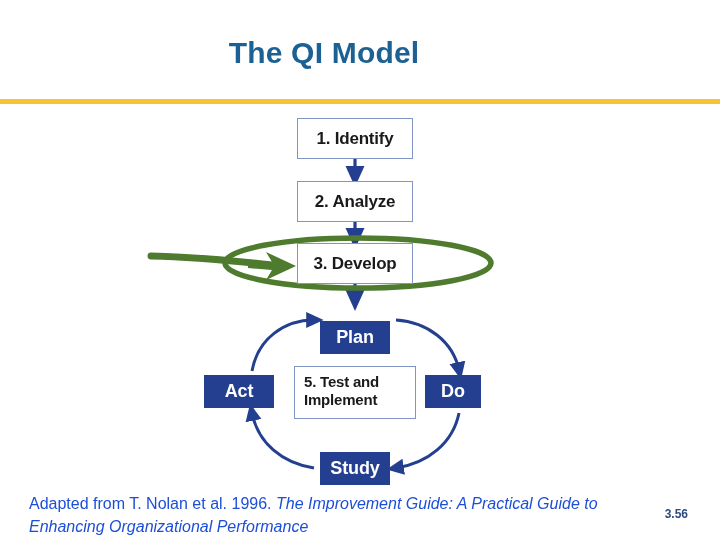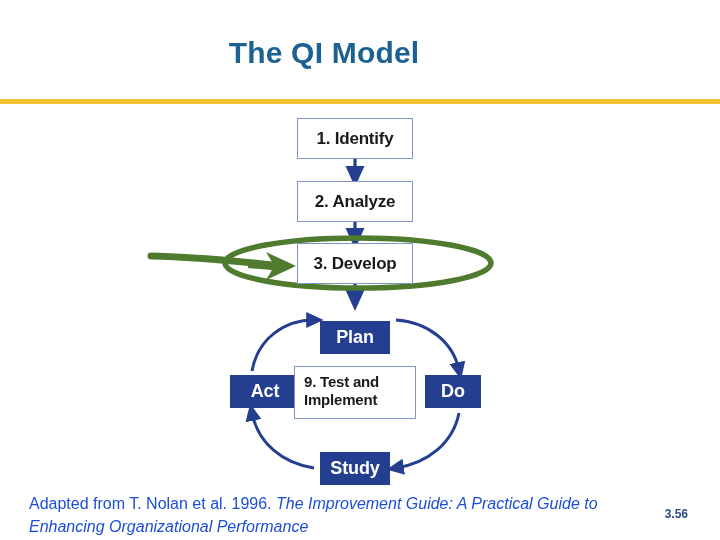--- a/index.html
+++ b/index.html
@@ -78,21 +78,21 @@
     letter-spacing: -0.1px;
   }
 
   #box-identify { left: 297px; top: 118px; width: 116px; height: 41px; }
   #box-analyze  { left: 297px; top: 181px; width: 116px; height: 41px; }
   #box-develop  { left: 297px; top: 243px; width: 116px; height: 41px; }
 
   #box-plan  { left: 320px; top: 305px; width: 70px;  height: 33px; margin-top: 16px; }
   #box-do    { left: 425px; top: 375px; width: 56px;  height: 33px; }
   #box-study { left: 320px; top: 452px; width: 70px;  height: 33px; }
-  #box-act   { left: 230px; top: 375px; width: 70px;  height: 33px; }
+  #box-act   { left: 204px; top: 375px; width: 70px;  height: 33px; }
 
   #box-test {
     left: 294px; top: 366px; width: 122px; height: 53px;
     display: block;
     padding: 6px 0 0 9px;
     font-size: 15px;
     line-height: 1.22;
     text-align: left;
   }
   #box-test .line { display: block; }
@@ -160,21 +160,21 @@
 
   <div class="pdsa-box" id="box-plan">Plan</div>
 
   <div class="pdsa-box" id="box-do">Do</div>
 
   <div class="pdsa-box" id="box-study">Study</div>
 
   <div class="pdsa-box" id="box-act">Act</div>
 
   <div class="step-box" id="box-test">
-    <span class="line">9. Test and</span>
+    <span class="line">5. Test and</span>
     <span class="line">Implement</span>
   </div>
 
 </div>
 
 <div id="citation">
   <span>Adapted from T. Nolan et al. 1996. </span><span class="work">The Improvement Guide: A Practical Guide to Enhancing Organizational Performance</span>
 </div>
 
 <div id="slide-number">3.56</div>

